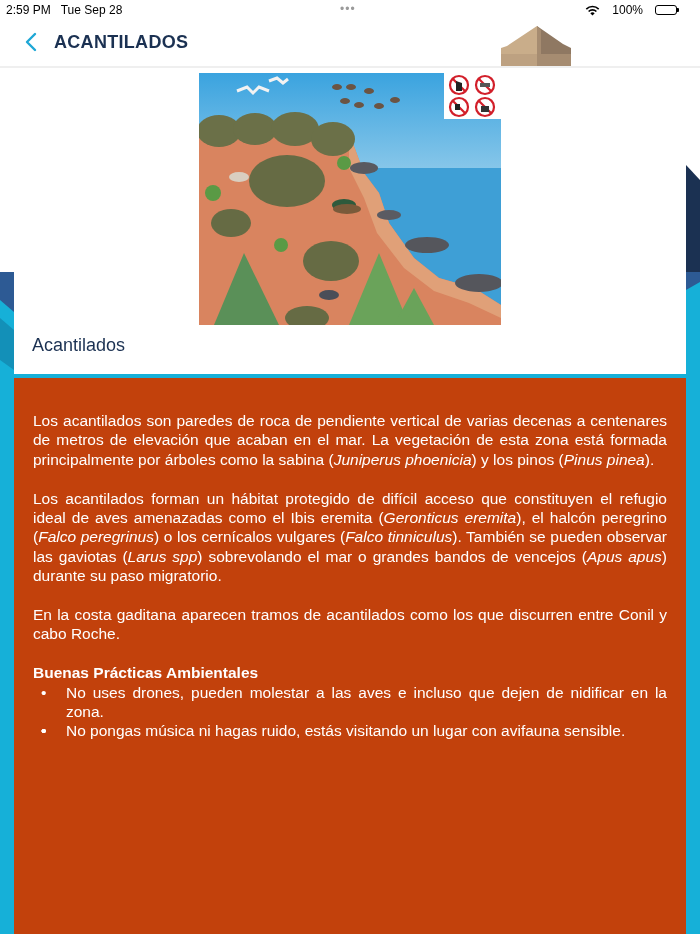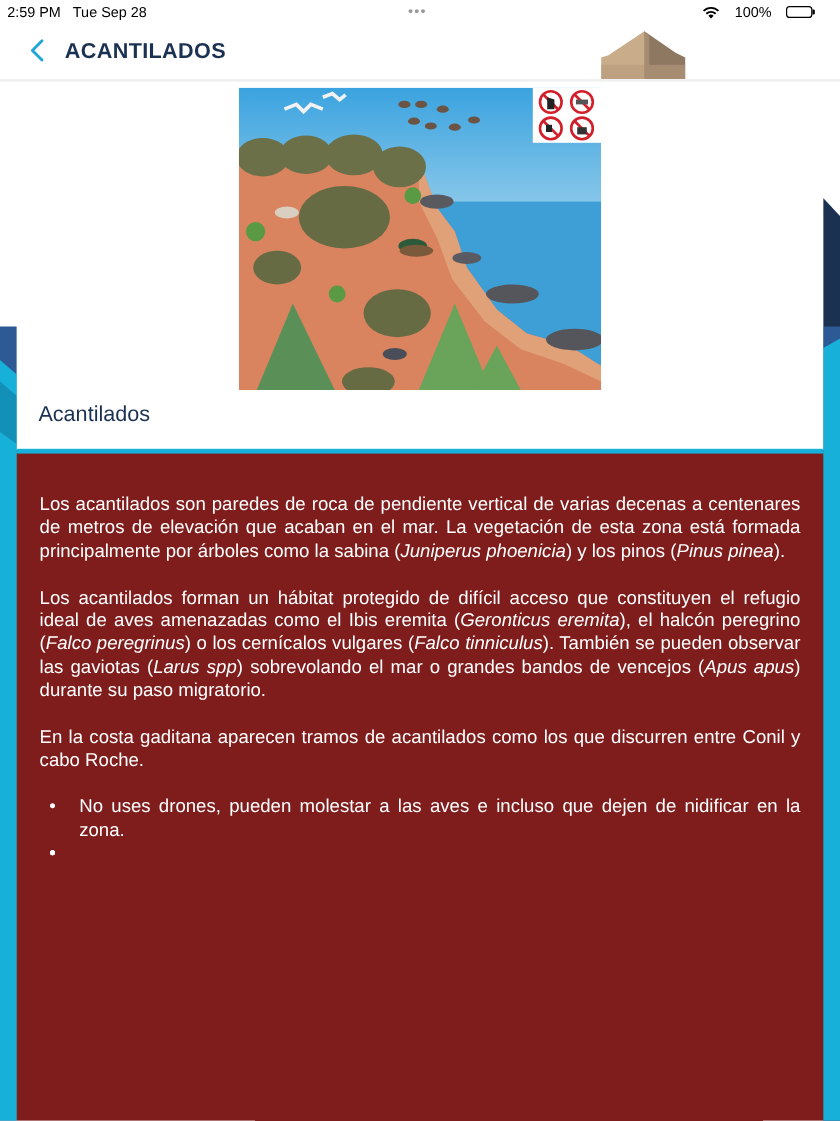--- a/index.html
+++ b/index.html
@@ -26,21 +26,21 @@
   .header-logo { position: absolute; left: 497px; top: 2px; width: 80px; height: 42px; overflow: hidden; }
   .header-divider { position: absolute; left: 0; top: 66px; width: 700px; height: 2px; background: #efefef; z-index: 5; }
 
   
   .card { position: absolute; left: 14px; top: 68px; width: 672px; height: 307px; background: #fff; z-index: 3; }
   .hero { position: absolute; left: 185px; top: 5px; width: 302px; height: 252px; overflow: hidden; }
   .card-caption { position: absolute; left: 18px; top: 267px; font-size: 18px; color: #1b3152; }
   .cyan-strip { position: absolute; left: 14px; top: 374px; width: 672px; height: 5px; background: #16b0d8; z-index: 3; }
 
   
-  .panel { position: absolute; left: 14px; top: 378px; width: 672px; height: 556px; background: #7f1d1d; z-index: 3;
+  .panel { position: absolute; left: 14px; top: 378px; width: 672px; height: 556px; background: #c2410c; z-index: 3;
     color: #ffffff; padding: 33px 19px 0 19px; font-size: 15.5px; line-height: 19.4px; }
   .panel p { text-align: justify; margin-bottom: 19.4px; }
   .panel i { font-style: italic; }
   .section-heading { font-weight: 700; }
   .bullets { list-style: none; margin-bottom: 19.4px; }
   .bullets li { position: relative; padding-left: 33px; text-align: justify; }
   .bullets li .dot { position: absolute; left: 8px; top: 0; }
   .spacer { height: 19.4px; }
 </style>
 </head>
@@ -178,20 +178,21 @@
 <div class="panel">
   <p>
     <span>Los acantilados son paredes de roca de pendiente vertical de varias decenas a centenares de metros de elevación que acaban en el mar. La vegetación de esta zona está formada principalmente por árboles como la sabina (</span><i>Juniperus phoenicia</i><span>) y los pinos (</span><i>Pinus pinea</i><span>).</span>
   </p>
   <p>
     <span>Los acantilados forman un hábitat protegido de difícil acceso que constituyen el refugio ideal de aves amenazadas como el Ibis eremita (</span><i>Geronticus eremita</i><span>), el halcón peregrino (</span><i>Falco peregrinus</i><span>) o los cernícalos vulgares (</span><i>Falco tinniculus</i><span>). También se pueden observar las gaviotas (</span><i>Larus spp</i><span>) sobrevolando el mar o grandes bandos de vencejos (</span><i>Apus apus</i><span>) durante su paso migratorio.</span>
   </p>
   <p>
     <span>En la costa gaditana aparecen tramos de acantilados como los que discurren entre Conil y cabo Roche.</span>
   </p>
+  <div class="section-heading">Buenas Prácticas Ambientales</div>
   <ul class="bullets">
     <li><span class="dot">•</span><span>No uses drones, pueden molestar a las aves e incluso que dejen de nidificar en la zona.</span></li>
     <li><span class="dot">•</span></li>
     <li><span class="dot">•</span></li>
-    <li><span class="dot">•</span></li>
+    <li><span class="dot">•</span><span>No pongas música ni hagas ruido, estás visitando un lugar con avifauna sensible.</span></li>
   </ul>
   <div class="spacer"></div>
 </div>
 
 </body></html>

